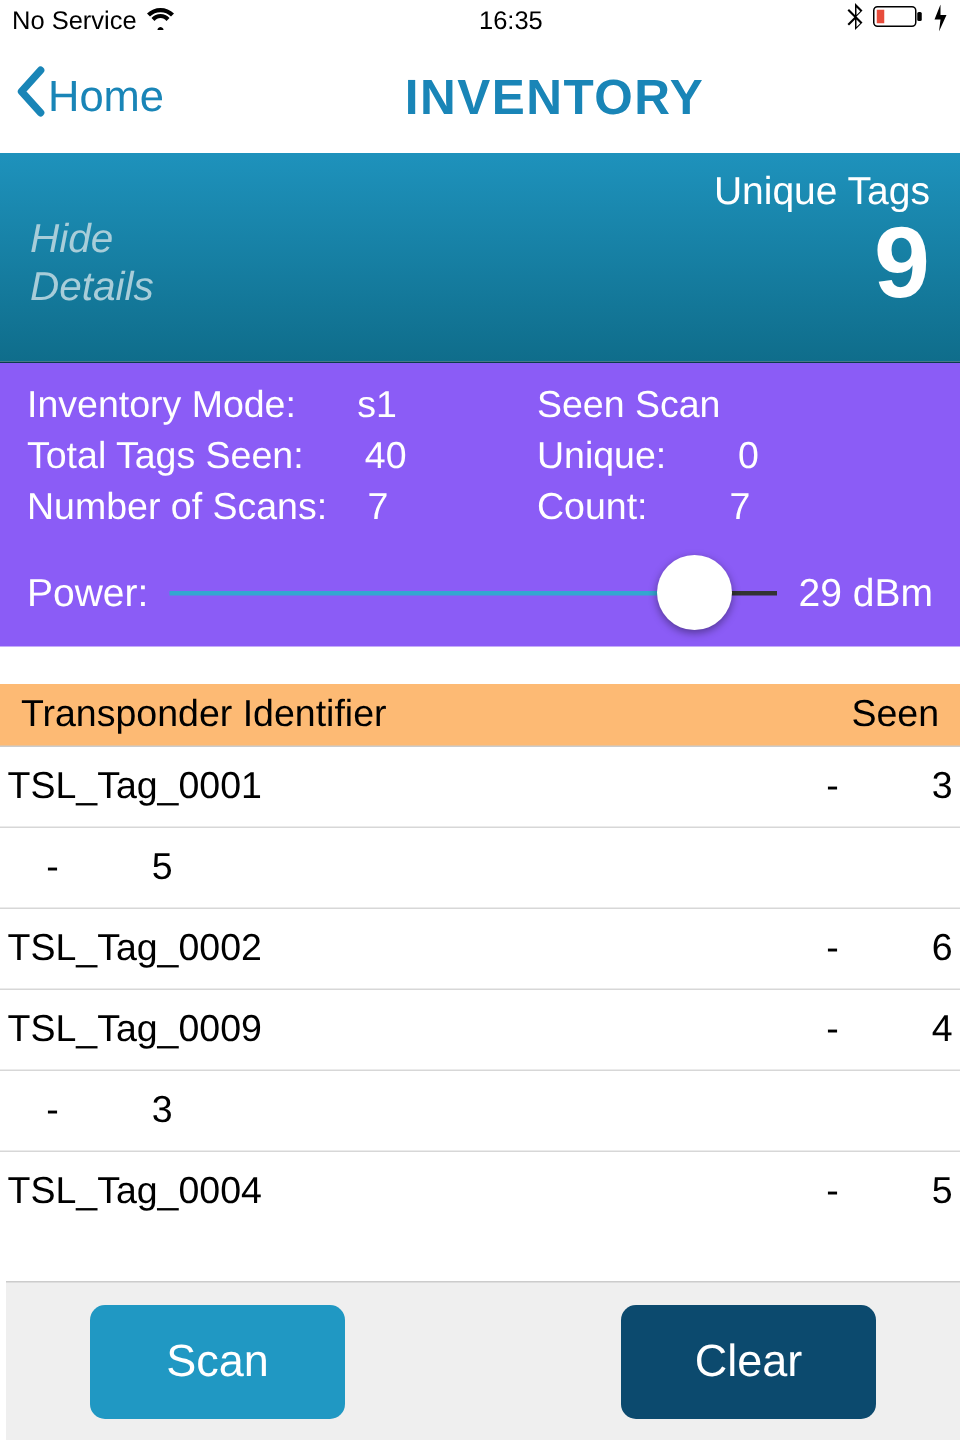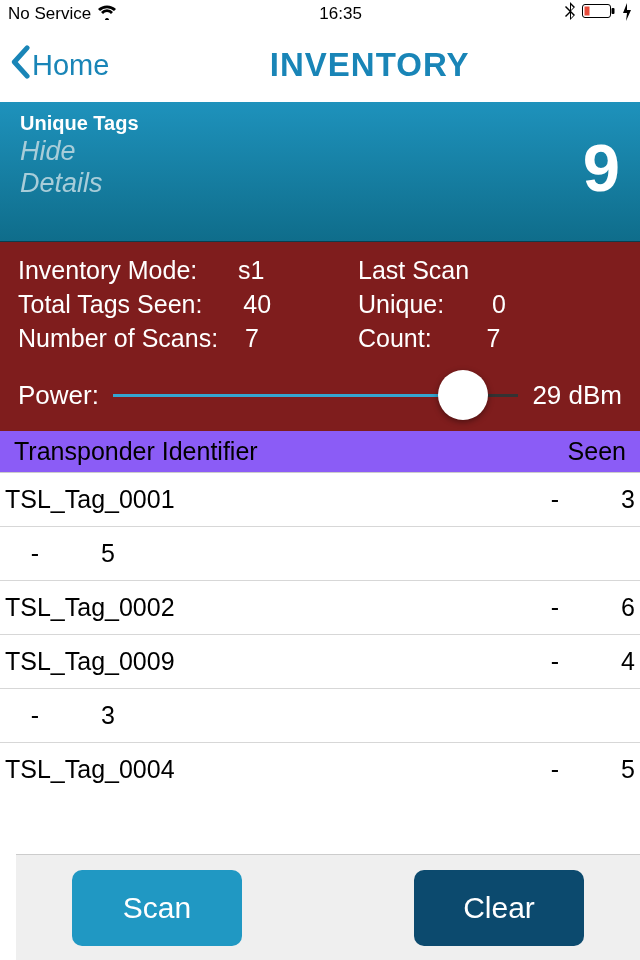--- a/index.html
+++ b/index.html
@@ -8,53 +8,53 @@
     .status-bar { height: 28px; display: flex; align-items: center; justify-content: space-between; padding: 0 8px; font-size: 17px; font-weight: 400; }
     .sb-left { display:flex; align-items:center; gap:6px;}
     .sb-right { display:flex; align-items:center; gap:6px;}
 
     .nav-bar { height: 74px; display:flex; align-items:center; justify-content:space-between; padding: 0 10px;}
     .nav-back { display:flex; align-items:center; color:#1985b7; font-size:29px; font-weight:300;}
     .nav-back svg { width: 20px; height: 34px; }
     .nav-title { color:#1985b7; font-size:33px; font-weight:bold; letter-spacing:1px;}
 
     .banner { background: linear-gradient(#1e92bc, #0f6d8b); color:#fff; padding: 10px 20px 8px 20px; position:relative; height:140px; border-bottom: 1px solid #0a3d4d;}
-    .banner-title { text-align:left; font-size:20px; font-weight:700;}
+    .banner-title { text-align:right; font-size:26px; font-weight:400;}
     .banner-row { display:flex; align-items:center; justify-content:space-between;}
     .banner-side { font-size:27px; font-style:italic; color:#a8cdd9; line-height:1.2; font-weight:300;}
     .banner-count { font-size:67px; font-weight:bold; line-height:0.95; text-align:center;}
     .filter-lbl { font-size:27px; font-style:italic; color:#a8cdd9; font-weight:300;}
     .filter-val { font-size:27px; font-style:italic; color:#00e600; font-weight:300;}
 
-    .details { background:#7f1d1d; color:#fff; padding: 12px 18px 16px 18px;}
+    .details { background:#8b5cf6; color:#fff; padding: 12px 18px 16px 18px;}
     .details-grid { display:flex; gap: 20px;}
     .details-col { font-size:25px; line-height:1.35; font-weight:300;}
     .details-col.left { flex: 0 0 320px;}
     .details-col.right { flex:1;}
     .details-row { display:flex; gap: 10px; }
     .details-label { white-space:nowrap; }
     .details-value { }
 
     .power-row { display:flex; align-items:center; gap:14px; margin-top:20px; font-size:26px; font-weight:300;}
     .slider { flex:1; position:relative; height:40px; display:flex; align-items:center;}
     .track-filled { position:absolute; left:0; right:55px; height:3px; background:#34a6d0;}
     .track-rest { position:absolute; right:0; width:55px; height:3px; background:#333;}
     .thumb { position:absolute; right:30px; width:50px; height:50px; border-radius:50%; background:#fff; box-shadow:0 2px 6px rgba(0,0,0,.4);}
 
-    .list-header { background:#8b5cf6; display:flex; padding: 6px 14px; font-size:25px; border-bottom:1px solid #ccc;}
+    .list-header { background:#fdba74; display:flex; padding: 6px 14px; font-size:25px; border-bottom:1px solid #ccc;margin-top:25px;}
     .lh-id { flex:1; }
     .lh-seen { width: 90px; text-align:right;}
 
     .list { }
     .row { display:flex; align-items:center; padding: 12px 5px; border-bottom:1px solid #d7d7d7; font-size:25px;}
     .row .rid { flex:1;}
     .row .rdash { width: 60px; text-align:center;}
     .row .rseen { width: 50px; text-align:right;}
 
-    .bottom-bar { position:absolute; bottom:0; left:16px; right:0; height:106px; background:#efefef; display:flex; align-items:center; justify-content:space-between; padding: 0 56px; border-top:1px solid #ccc;}
+    .bottom-bar { position:absolute; bottom:0; left:4px; right:0; height:106px; background:#efefef; display:flex; align-items:center; justify-content:space-between; padding: 0 56px; border-top:1px solid #ccc;}
     .btn { width:170px; height:76px; border:none; border-radius:10px; font-size:30px; color:#fff; font-weight:400;}
     .btn-scan { background:#2098c3;}
     .btn-clear { background:#0c4a6e;}
 
     .wifi-icon { display:inline-block;}
   </style>
 </head>
 <body>
 
 <div class="status-bar">
@@ -118,21 +118,21 @@
 </div>
 
 <div class="details">
   <div class="details-grid">
     <div class="details-col left">
       <div class="details-row"><span class="details-label">Inventory Mode:</span>&nbsp;&nbsp;&nbsp;<span class="details-value">s1</span></div>
       <div class="details-row"><span class="details-label">Total Tags Seen:</span>&nbsp;&nbsp;&nbsp;<span class="details-value">40</span></div>
       <div class="details-row"><span class="details-label">Number of Scans:</span>&nbsp;<span class="details-value">7</span></div>
     </div>
     <div class="details-col right">
-      <div>Last Scan</div>
+      <div>Seen Scan</div>
       <div class="details-row"><span>Unique:</span>&nbsp;&nbsp;&nbsp;&nbsp;<span>0</span></div>
       <div class="details-row"><span>Count:</span>&nbsp;&nbsp;&nbsp;&nbsp;&nbsp;<span>7</span></div>
     </div>
   </div>
   <div class="power-row">
     <span>Power:</span>
     <div class="slider">
       <div class="track-filled"></div>
       <div class="track-rest"></div>
       <div class="thumb"></div>

